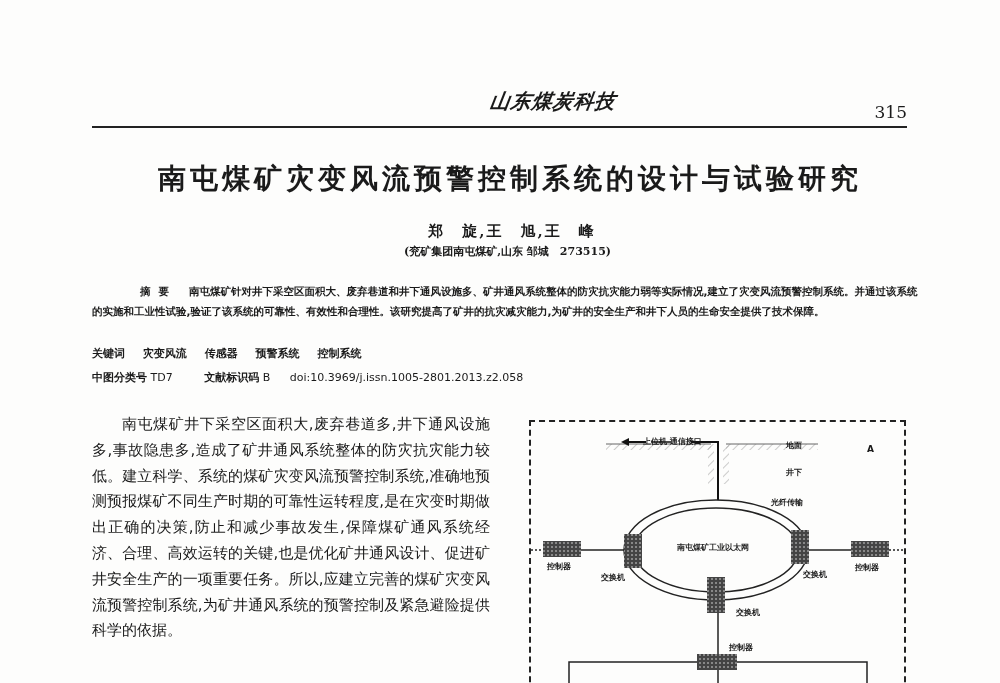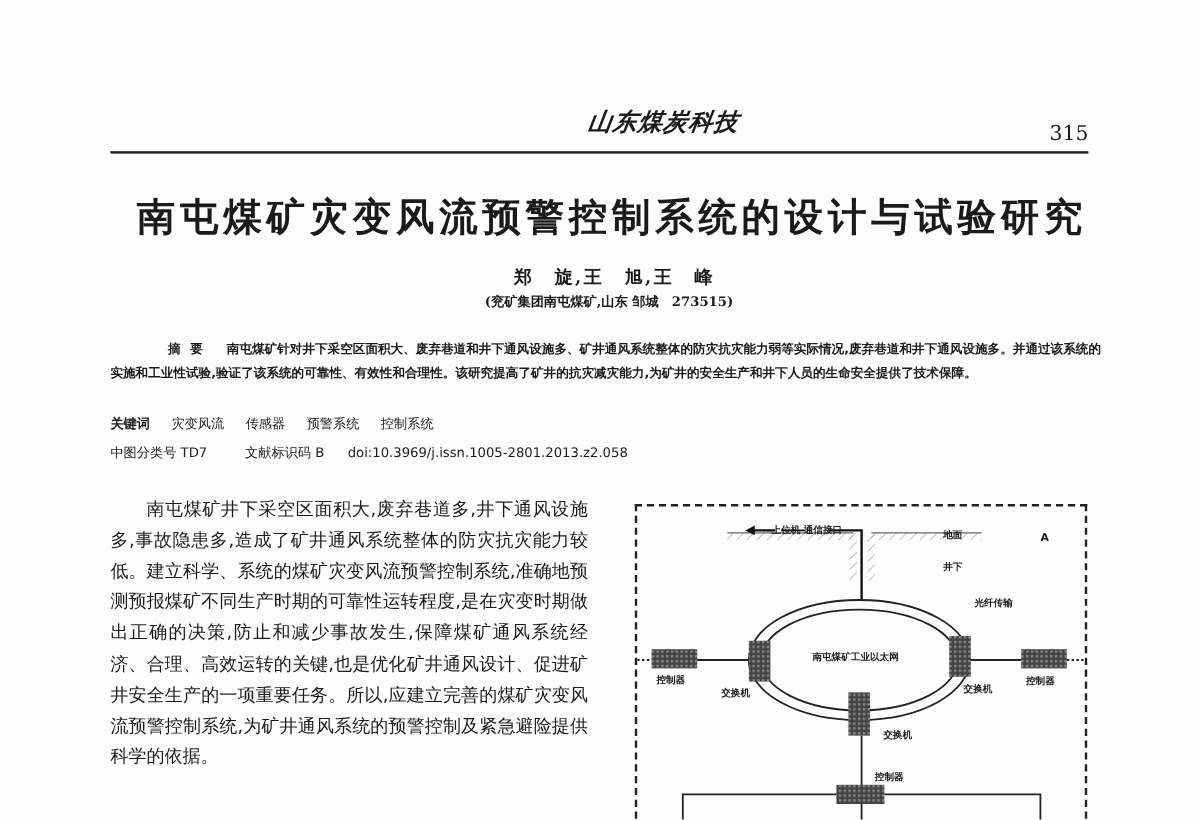--- a/index.html
+++ b/index.html
@@ -26,21 +26,21 @@
     position: absolute; right: 0; top: 14px;
     font-size: 17px;
   }
   .rh-rule {
     position: absolute; left: 92px; top: 126px; width: 815px; height: 2px;
     background: #222;
   }
   .title {
     position: absolute; left: 110px; top: 160px; width: 800px;
     text-align: center;
-    font-size: 32px; font-weight: bold; letter-spacing: 4px;
+    font-size: 28px; font-weight: bold; letter-spacing: 4px;
     font-family: "DejaVu Sans", sans-serif;
   }
   .authors {
     position: absolute; left: 0; width: 1000px; top: 222px;
     text-align: center; font-size: 15px; font-weight: bold; letter-spacing: 2px;
     padding-left: 24px; box-sizing: border-box;
   }
   .affil {
     position: absolute; left: 0; width: 975px; top: 244px;
     text-align: center; font-size: 11px; font-weight: bold;
@@ -49,27 +49,27 @@
   .abstract {
     position: absolute; left: 92px; top: 281px; width: 830px;
     font-size: 10.5px; line-height: 20px; font-weight: bold;
     font-family: "DejaVu Sans", sans-serif;
   }
   .abstract .lbl { font-weight: bold; margin-right: 12px; letter-spacing: 8px; padding-left: 48px; }
   .kw {
     position: absolute; left: 92px; top: 346px; width: 830px;
     font-size: 11px; font-weight: bold; font-family: "DejaVu Sans", sans-serif;
   }
-  .kw span.item { margin-left: 14px; font-weight: normal; }
+  .kw span.item { margin-left: 14px; font-weight: bold; }
   .kw span.lbl { font-weight: bold; margin-top: 35px; }
   .clc {
     position: absolute; left: 92px; top: 370px; width: 830px;
     font-size: 11px; font-family: "DejaVu Sans", sans-serif;
   }
-  .clc .lbl { font-weight: normal; }
+  .clc .lbl { font-weight: bold; }
   .clc .gap { display: inline-block; width: 28px; }
   .clc .gap2 { display: inline-block; width: 16px; }
   .body-text {
     position: absolute; left: 92px; top: 412px; width: 398px;
     font-size: 15px; line-height: 25.8px; text-align: justify;
     font-family: "DejaVu Sans", sans-serif;
     text-indent: 2em;
   }
   .figure {
     position: absolute; left: 529px; top: 420px; width: 373px; height: 280px;
@@ -88,21 +88,21 @@
   <span class="rh-logo">山东煤炭科技</span>
   <span class="rh-page">315</span>
 </div>
 <div class="rh-rule"></div>
 
 <div class="title">南屯煤矿灾变风流预警控制系统的设计与试验研究</div>
 <div class="authors">郑　旋,王　旭,王　峰</div>
 <div class="affil">(兖矿集团南屯煤矿,山东 邹城　273515)</div>
 
 <div class="abstract">
-  <span class="lbl">摘要</span><span>南屯煤矿针对井下采空区面积大、废弃巷道和井下通风设施多、矿井通风系统整体的防灾抗灾能力弱等实际情况,废弃巷道和井下通风设施多。并通过该系统的实施和工业性试验,验证了该系统的可靠性、有效性和合理性。该研究提高了矿井的抗灾减灾能力,为矿井的安全生产和井下人员的生命安全提供了技术保障。</span>
+  <span class="lbl">摘要</span><span>南屯煤矿针对井下采空区面积大、废弃巷道和井下通风设施多、矿井通风系统整体的防灾抗灾能力弱等实际情况,建立了灾变风流预警控制系统。并通过该系统的实施和工业性试验,验证了该系统的可靠性、有效性和合理性。该研究提高了矿井的抗灾减灾能力,为矿井的安全生产和井下人员的生命安全提供了技术保障。</span>
 </div>
 
 <div class="kw">
   <span class="lbl">关键词</span>
   <span class="item">灾变风流</span>
   <span class="item">传感器</span>
   <span class="item">预警系统</span>
   <span class="item">控制系统</span>
 </div>
 
@@ -158,21 +158,21 @@
     <line x1="187" y1="191" x2="187" y2="240" stroke="#222" stroke-width="1.5"></line>
     <rect x="166" y="232" width="40" height="16" fill="url(#device)"></rect>
     <polyline points="166,240 38,240 38,265" fill="none" stroke="#222" stroke-width="1.5"></polyline>
     <polyline points="206,240 336,240 336,265" fill="none" stroke="#222" stroke-width="1.5"></polyline>
     <line x1="187" y1="248" x2="187" y2="265" stroke="#222" stroke-width="1.5"></line>
   </svg>
   <span class="fig-label" style="left:112px;top:14px;">上位机 通信接口</span>
   <span class="fig-label" style="left:255px;top:18px;font-family:Liberation Mono, monospace;">地面</span>
   <span class="fig-label" style="left:336px;top:22px;font-size:9px;">A</span>
   <span class="fig-label" style="left:255px;top:45px;">井下</span>
-  <span class="fig-label" style="left:240px;top:75px;margin-left:41px;">光纤传输</span>
+  <span class="fig-label" style="left:240px;top:75px;">光纤传输</span>
   <span class="fig-label" style="left:146px;top:120px;">南屯煤矿工业以太网</span>
   <span class="fig-label" style="left:16px;top:139px;">控制器</span>
   <span class="fig-label" style="left:70px;top:150px;">交换机</span>
   <span class="fig-label" style="left:272px;top:147px;">交换机</span>
   <span class="fig-label" style="left:324px;top:140px;">控制器</span>
   <span class="fig-label" style="left:205px;top:185px;">交换机</span>
   <span class="fig-label" style="left:198px;top:220px;">控制器</span>
 </div>
 
 </body></html>

